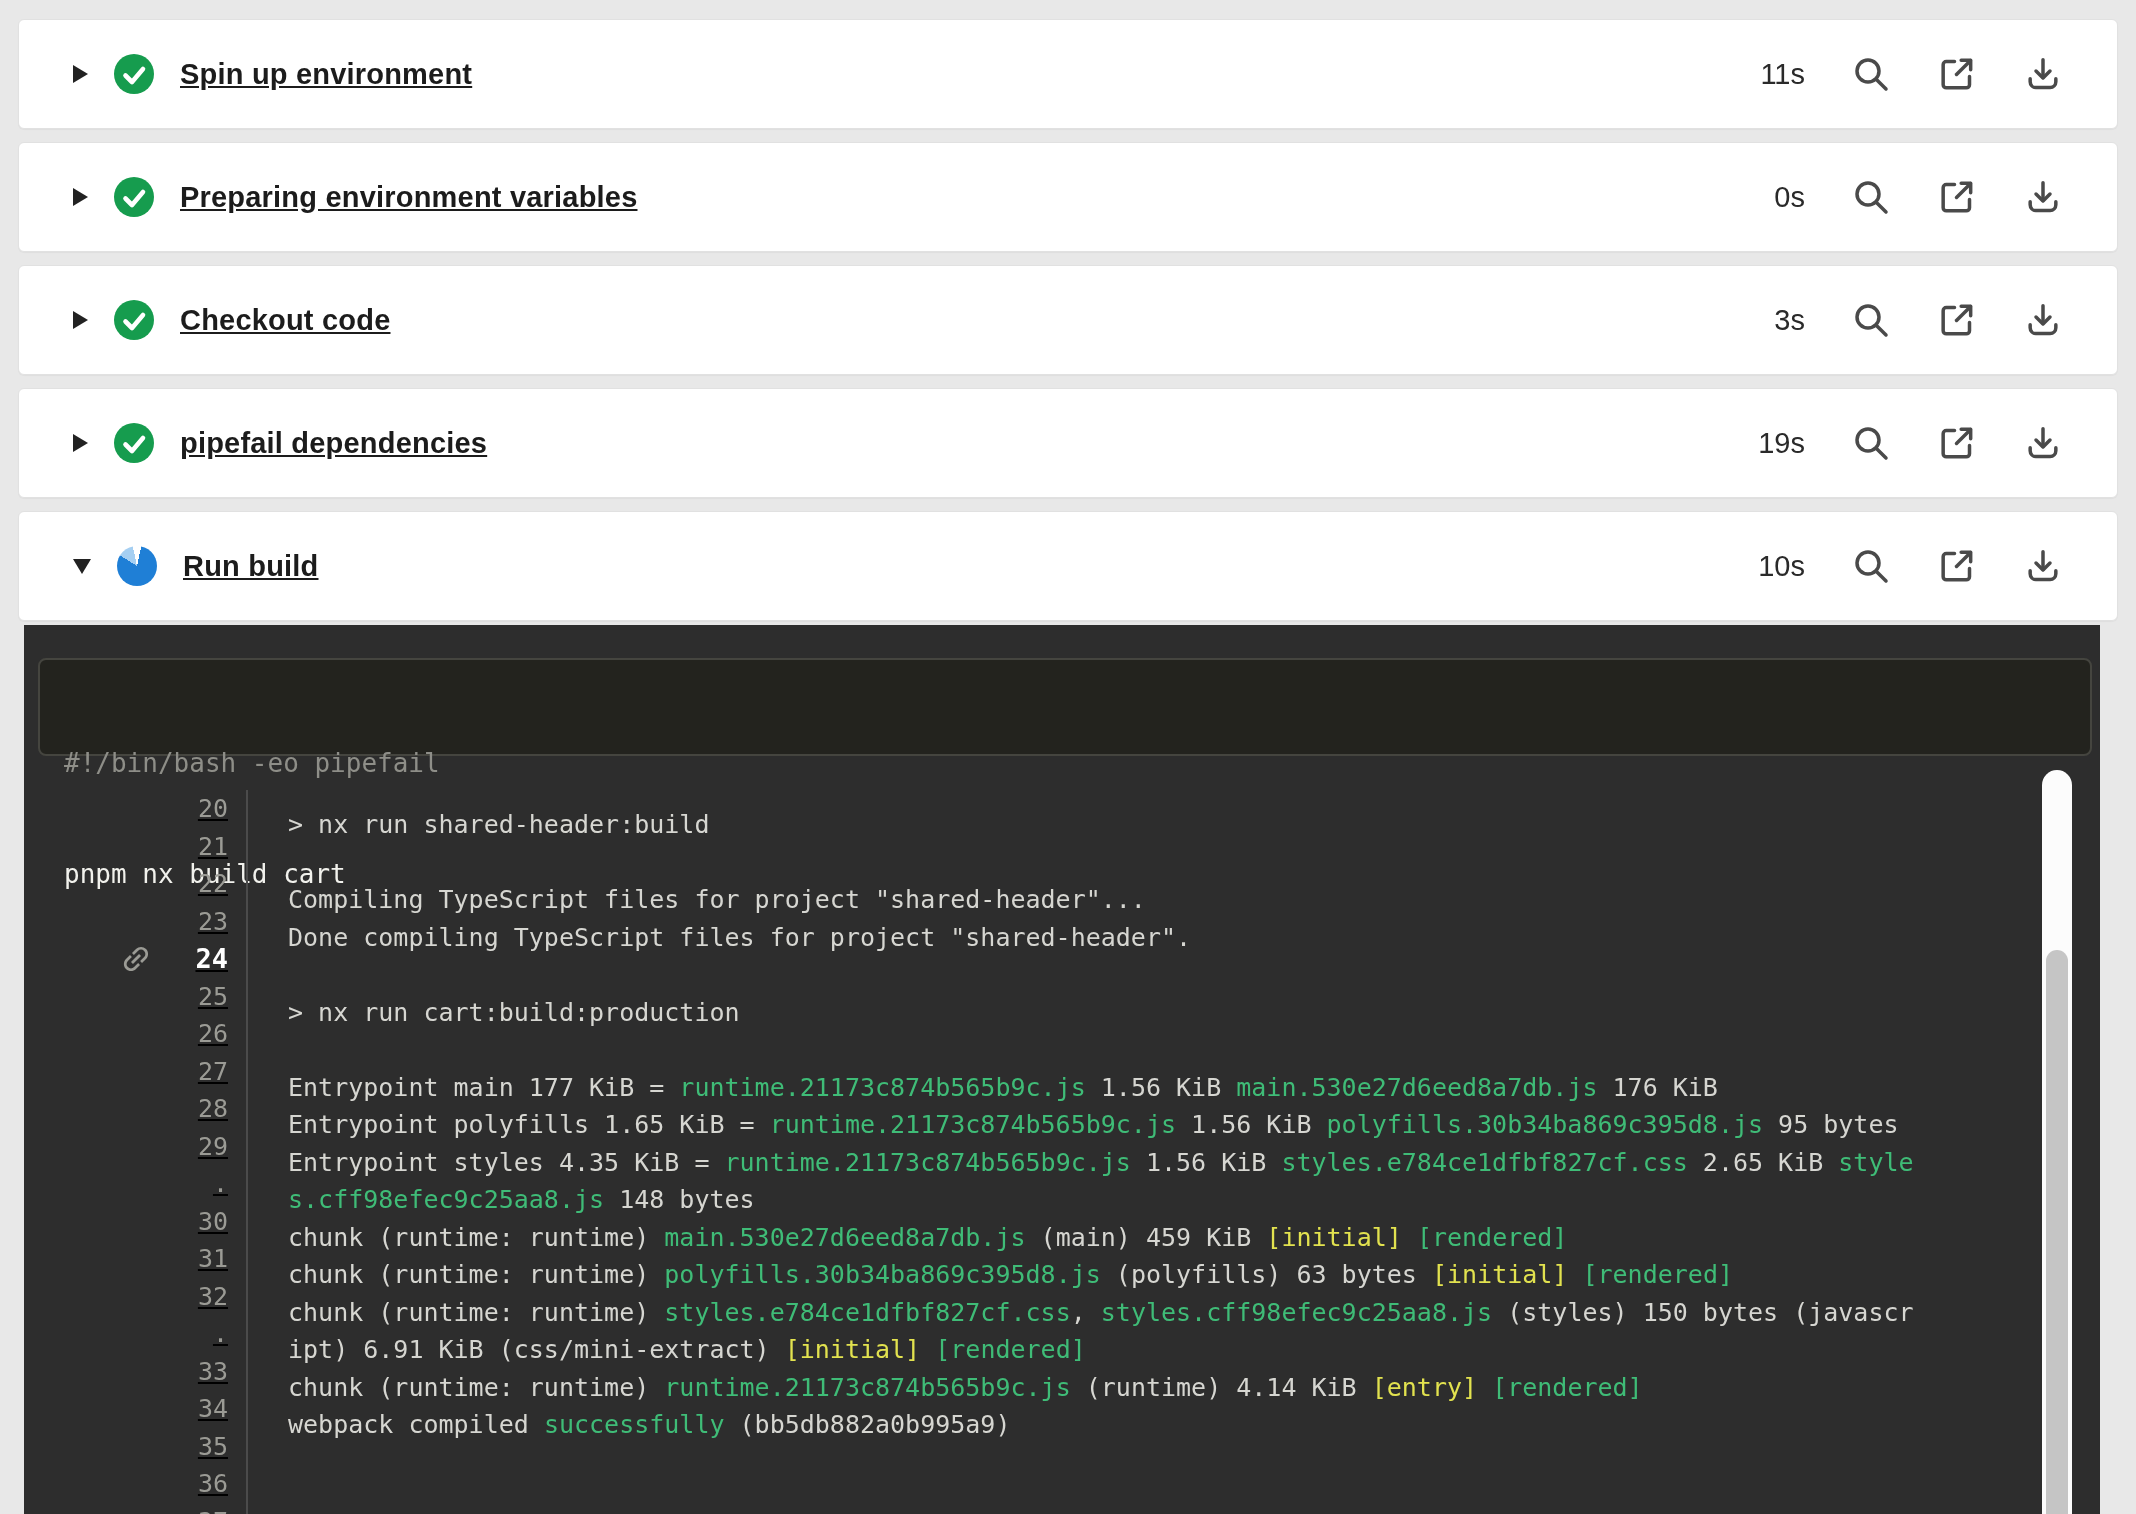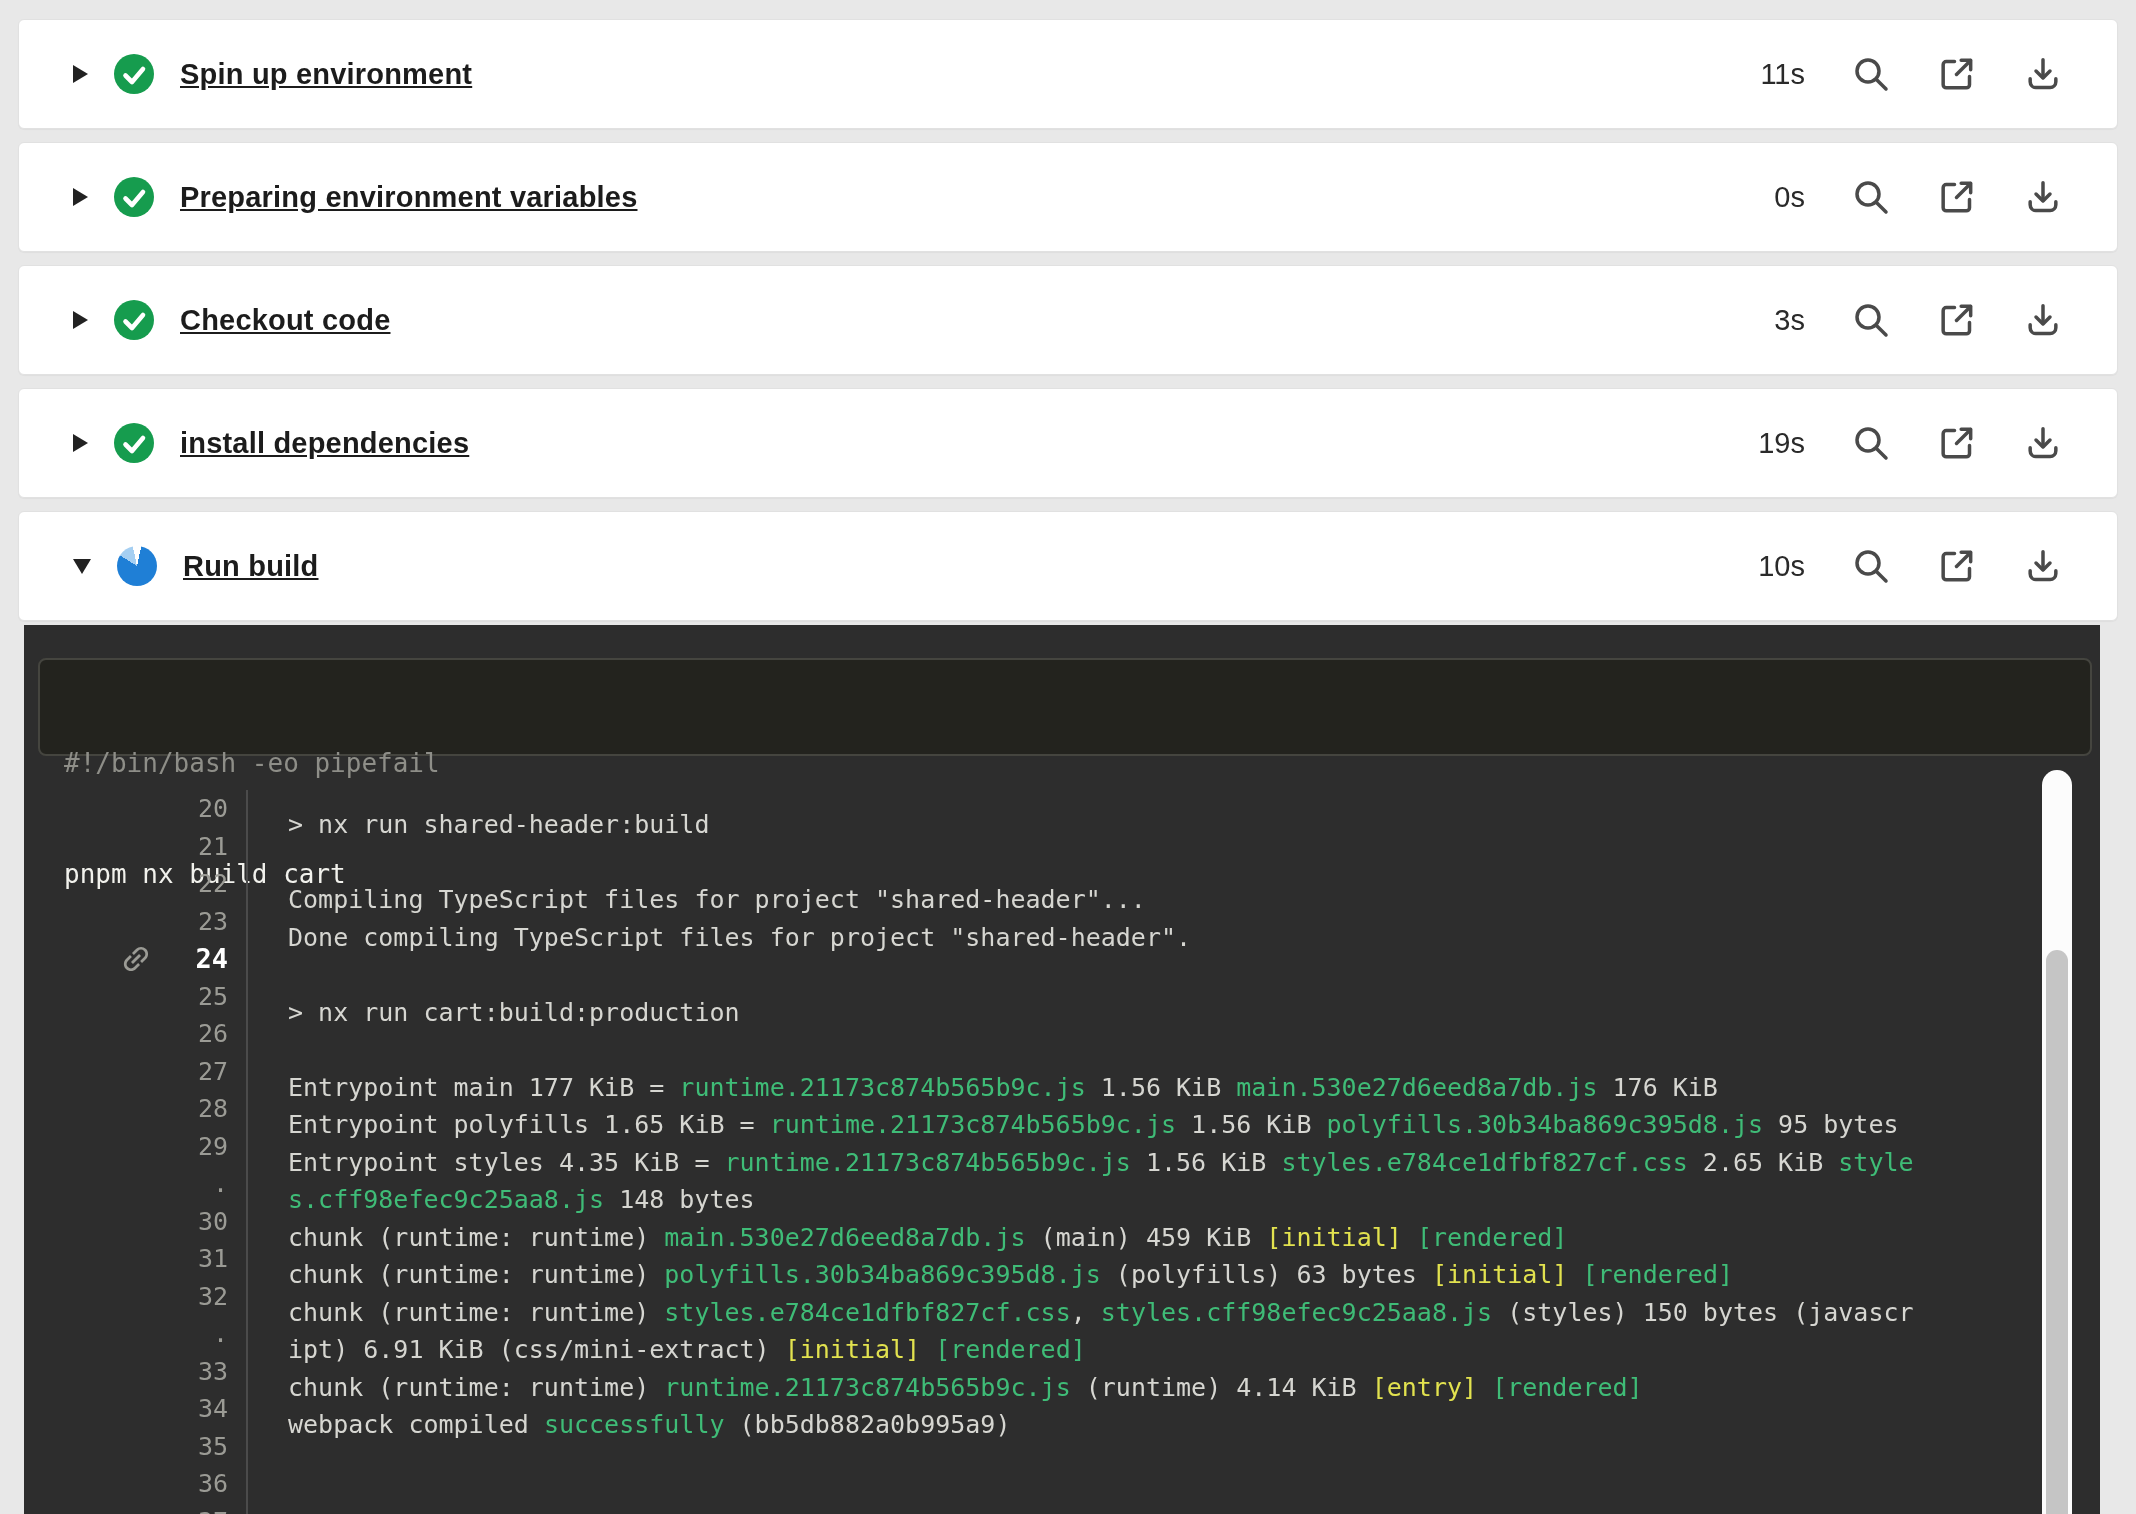--- a/index.html
+++ b/index.html
@@ -37,20 +37,21 @@
   }
   .cmd-muted{color:#8e8e88;}
   .cmd-main{color:#f1f1ec;}
 
   #log{position:absolute;left:0;top:165px;width:2040px;font-family:"DejaVu Sans Mono",monospace;font-size:25px;}
   .log-row{display:flex;height:37.5px;align-items:center;white-space:pre;}
   .gut{
     width:224px;flex:none;box-sizing:border-box;display:flex;align-items:center;
     justify-content:flex-end;gap:42px;padding-right:18px;height:100%;
     border-right:2px solid #4b4b4b;
+    text-decoration:underline;
   }
   .chain{width:34px;height:34px;flex:none;visibility:hidden;transform:rotate(-45deg);fill:#9b9b95;}
   .log-row.has-link .chain{visibility:visible;}
   .lnum{color:#9b9b95;}
   .log-row.hl .lnum{color:#ffffff;font-weight:700;font-size:27px;}
   .lcontent{padding-left:40px;margin-top:32px;}
   .c-w{color:var(--w);}
   .c-g{color:var(--g);}
   .c-y{color:var(--y);}
 
@@ -165,21 +166,21 @@
 
   <div class="step-card">
     <span class="tri collapsed"></span>
     <span class="status">
       <svg class="check" width="40" height="40" viewBox="0 0 40 40">
         <circle cx="20" cy="20" r="20" fill="#169c4e"></circle>
         <path d="M11.5 21.5l6.5 6.5 11-13" stroke="#ffffff" stroke-width="4.6" fill="none" stroke-linecap="round" stroke-linejoin="round"></path>
       </svg>
 
     </span>
-    <span class="title">install dependencies</span>
+    <span class="title">pipefail dependencies</span>
     <span class="duration">19s</span>
     <span class="action">
       <svg viewBox="0 0 24 24">
             <circle cx="10.2" cy="10.2" r="6.6"></circle>
             <line x1="15.1" y1="15.1" x2="21" y2="21"></line>
           </svg>
     </span>
     <span class="action">
       <svg viewBox="0 0 24 24">
         <path d="M10.5 4.5H5.6a1.9 1.9 0 0 0-1.9 1.9v12a1.9 1.9 0 0 0 1.9 1.9h12a1.9 1.9 0 0 0 1.9-1.9v-4.9"></path>

